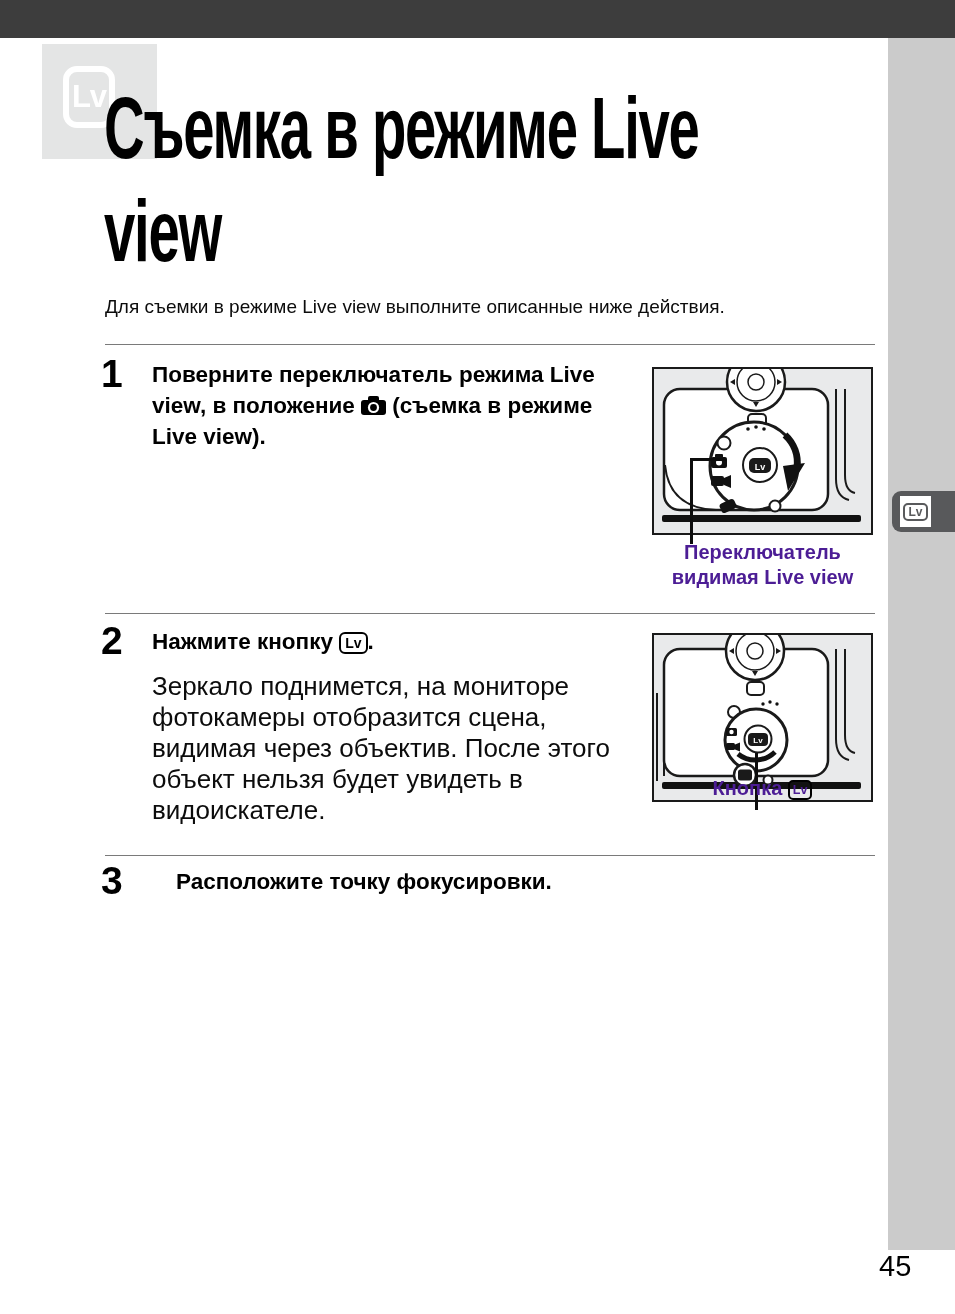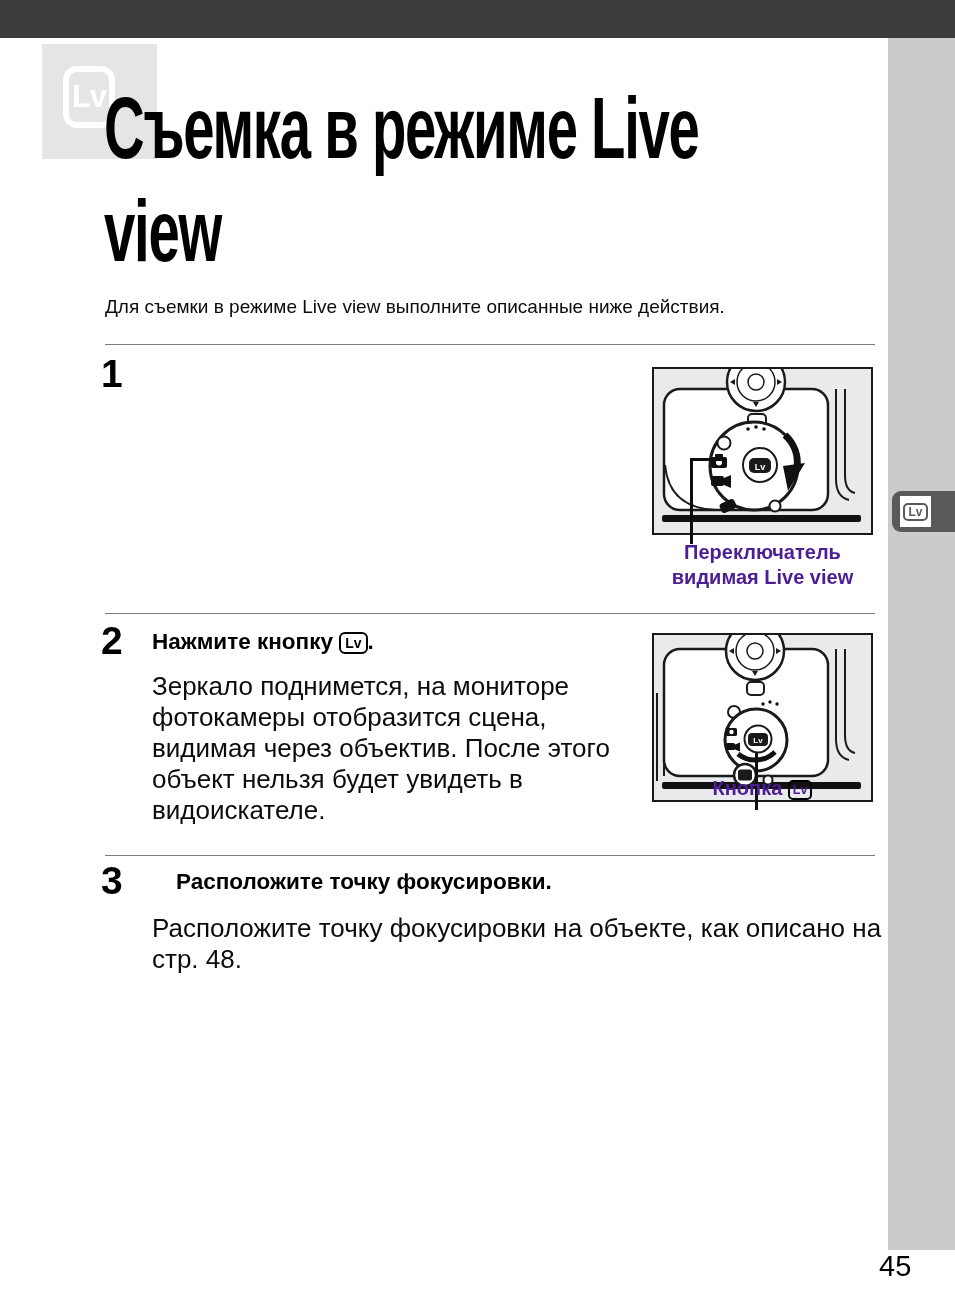--- a/index.html
+++ b/index.html
@@ -75,20 +75,26 @@
 
   <h1 class="title"><span>Съемка в режиме Live</span><br><span>view</span></h1>
 
   <p class="intro">Для съемки в режиме Live view выполните описанные ниже действия.</p>
 
   <div class="rule r1"></div>
   <div class="rule r2"></div>
   <div class="rule r3"></div>
 
   <div class="step-num n1">1</div>
+  <div class="step-head h1"><span>Поверните переключатель режима Live view, в положение </span><svg class="cam-icon" width="25" height="19" viewBox="0 0 25 19">
+        <rect x="0" y="4" width="25" height="15" rx="3" fill="#000"></rect>
+        <rect x="7" y="0" width="11" height="7" rx="2" fill="#000"></rect>
+        <circle cx="12.5" cy="11.5" r="5.6" fill="#fff"></circle>
+        <circle cx="12.5" cy="11.5" r="3.4" fill="#000"></circle>
+      </svg><span> (съемка в режиме Live view).</span></div>
 
   <div class="illus il1">
     <svg width="221" height="168" viewBox="0 0 221 168">
       <rect x="10" y="20" width="164" height="121" rx="16" fill="#fff" stroke="#1a1a1a" stroke-width="2.5"></rect>
       <path d="M182,20 V110 Q182,128 195,131" fill="none" stroke="#1a1a1a" stroke-width="2"></path>
       <path d="M191,20 V106 Q191,122 201,124" fill="none" stroke="#1a1a1a" stroke-width="2"></path>
       <path d="M11,96 Q15,139 62,141" fill="none" stroke="#1a1a1a" stroke-width="2"></path>
       <rect x="8" y="146" width="199" height="7" rx="2" fill="#111"></rect>
       <circle cx="102" cy="13" r="29" fill="#fff" stroke="#1a1a1a" stroke-width="2.5"></circle>
       <circle cx="102" cy="13" r="19" fill="#fff" stroke="#1a1a1a" stroke-width="1.5"></circle>
@@ -170,17 +176,16 @@
       <circle cx="114" cy="145" r="4.5" fill="#fff" stroke="#1a1a1a" stroke-width="2"></circle>
     </svg>
     <div class="callout c2v"></div>
   </div>
   <div class="caption cap2">
     <span>Кнопка </span><span class="lv-chip small">Lv</span>
   </div>
 
   <div class="step-num n3">3</div>
   <div class="step-head h3">Расположите точку фокусировки.</div>
-  <div class="step-body b3">Расположите точку фокусировки на объекте, как описано на стр. 48.</div>
 
   <div class="page-num">45</div>
 
 </div>
 
 </body></html>

